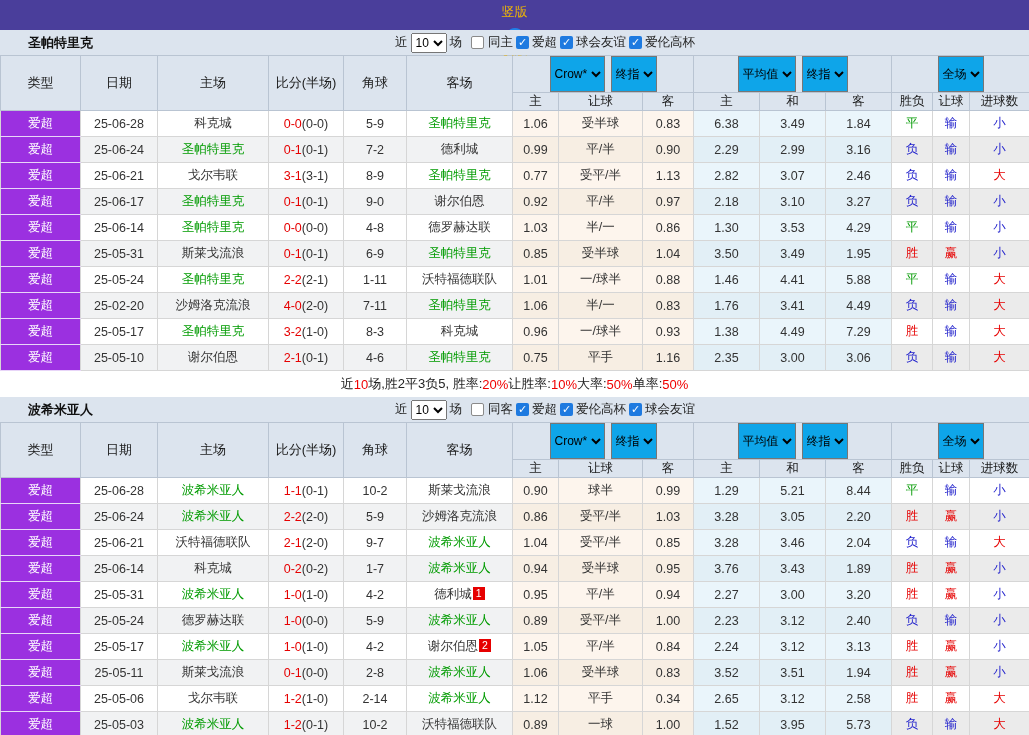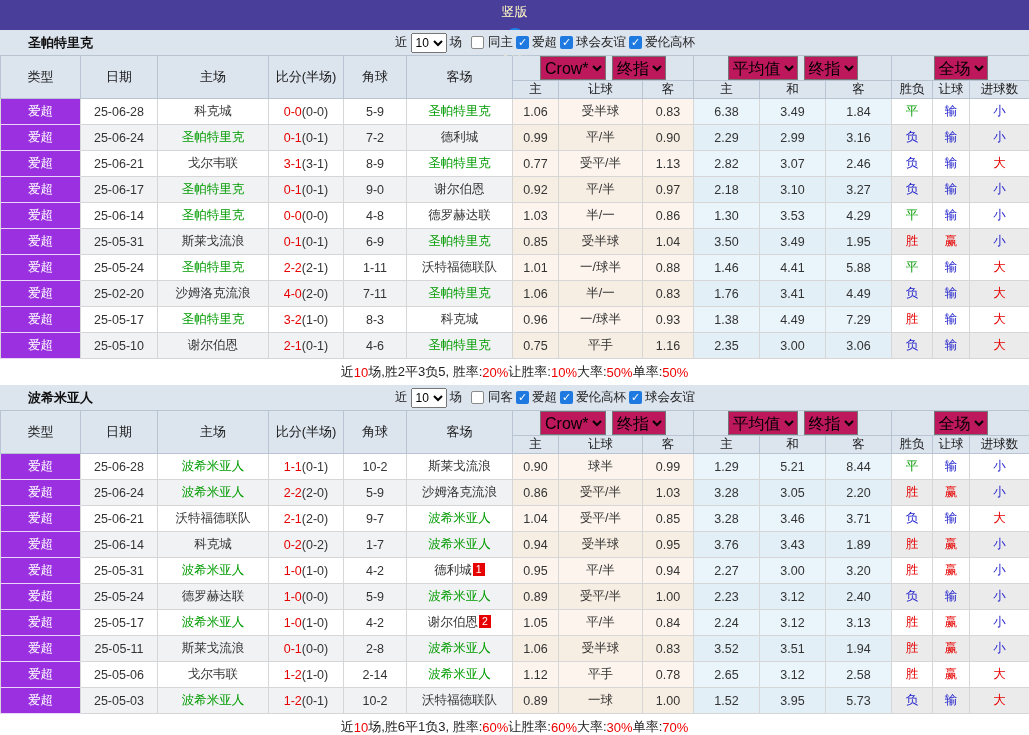--- a/index.html
+++ b/index.html
@@ -10,36 +10,36 @@
   }
   
   .topbar{
     height:30px;background:#4a3e9b;display:flex;align-items:center;justify-content:center;
     gap:7px;font-size:13px;color:#fff;flex-direction:column;
   }
   .topbar .title{font-size:14px;font-weight:bold;color:#ffffcc;margin-right:4px;}
   .radio{width:12px;height:12px;border-radius:50%;display:inline-block;box-sizing:border-box;}
   .radio.sel{background:#e9e9e9;}
   .radio.unsel{background:#eaf4ff;border:3px solid #1f7fe8;}
-  .radio-label{color:#fef9c3;}
+  .radio-label{color:#eab308;}
   
   .section-bar{position:relative;height:25px;background:#dce4ee;}
   .team-title{position:absolute;left:28px;top:4px;font-size:13px;font-weight:bold;color:#111;}
   .filters{position:absolute;right:334px;top:2px;height:21px;display:flex;align-items:center;gap:3px;font-size:12.5px;color:#222;white-space:nowrap;}
   .filters select{font-size:12px;height:20px;}
   .cb{width:13px;height:13px;box-sizing:border-box;display:inline-block;border-radius:2px;margin:0 1px 0 6px;}
   .cb.on{background:#1e7ae0;color:#fff;font-size:11px;line-height:13px;text-align:center;font-weight:bold;margin:0;}
   .cb.off{background:#fff;border:1px solid #8a8a8a;}
   
   table{table-layout:fixed;width:1029px;border-collapse:collapse;}
   th,td{padding:0;text-align:center;overflow:hidden;white-space:nowrap;}
   thead th{background:#dce4ee;border:1px solid #b9c4d2;font-weight:normal;color:#1a1a1a;font-size:13px;}
   thead tr.selrow th{height:23px;}
   thead tr.subrow th{height:17px;font-size:12.5px;}
-  thead select{font-size:16px;height:24px;margin:0 3px;background:#be185d;}
+  thead select{font-size:12px;height:36px;margin:0 3px;background:#0ea5e9;}
   tbody td{border:1px solid #d6d6d6;height:25px;font-size:12.5px;color:#333;}
   td.c-type{background:#9b30e0;color:#fff;font-size:12.5px;border-color:#e8d5f8 #d6d6d6;}
   tbody tr:nth-child(odd) td.c-plain{background:#fff;}
   tbody tr:nth-child(even) td.c-plain{background:#f1f2f3;}
   tbody tr:nth-child(odd) td.c-odds{background:#fdf5ed;}
   tbody tr:nth-child(even) td.c-odds{background:#f7eee3;}
   tbody tr:nth-child(odd) td.c-avg{background:#eaf5fb;}
   tbody tr:nth-child(even) td.c-avg{background:#e2eff6;}
   tbody tr:nth-child(odd) td.c-res{background:#fff;}
   tbody tr:nth-child(even) td.c-res{background:#ebebeb;}
@@ -410,21 +410,21 @@
             <td class="c-plain">25-06-21</td>
             <td class="c-plain">沃特福德联队</td>
             <td class="c-plain"><span class="score-main">2-1</span><span class="score-half">(2-0)</span></td>
             <td class="c-plain">9-7</td>
             <td class="c-plain team-focus"><span>波希米亚人</span></td>
             <td class="c-odds">1.04</td>
             <td class="c-odds">受平/半</td>
             <td class="c-odds">0.85</td>
             <td class="c-avg">3.28</td>
             <td class="c-avg">3.46</td>
-            <td class="c-avg">3.71</td>
+            <td class="c-avg">2.04</td>
             <td class="c-res res-blue">负</td>
             <td class="c-res res-blue">输</td>
             <td class="c-res res-red">大</td>
           </tr>
           <tr>
             <td class="c-type">爱超</td>
             <td class="c-plain">25-06-14</td>
             <td class="c-plain">科克城</td>
             <td class="c-plain"><span class="score-main">0-2</span><span class="score-half">(0-2)</span></td>
             <td class="c-plain">1-7</td>
@@ -509,21 +509,21 @@
           </tr>
           <tr>
             <td class="c-type">爱超</td>
             <td class="c-plain">25-05-06</td>
             <td class="c-plain">戈尔韦联</td>
             <td class="c-plain"><span class="score-main">1-2</span><span class="score-half">(1-0)</span></td>
             <td class="c-plain">2-14</td>
             <td class="c-plain team-focus"><span>波希米亚人</span></td>
             <td class="c-odds">1.12</td>
             <td class="c-odds">平手</td>
-            <td class="c-odds">0.78</td>
+            <td class="c-odds">0.34</td>
             <td class="c-avg">2.65</td>
             <td class="c-avg">3.12</td>
             <td class="c-avg">2.58</td>
             <td class="c-res res-red">胜</td>
             <td class="c-res res-red">赢</td>
             <td class="c-res res-red">大</td>
           </tr>
           <tr>
             <td class="c-type">爱超</td>
             <td class="c-plain">25-05-03</td>

